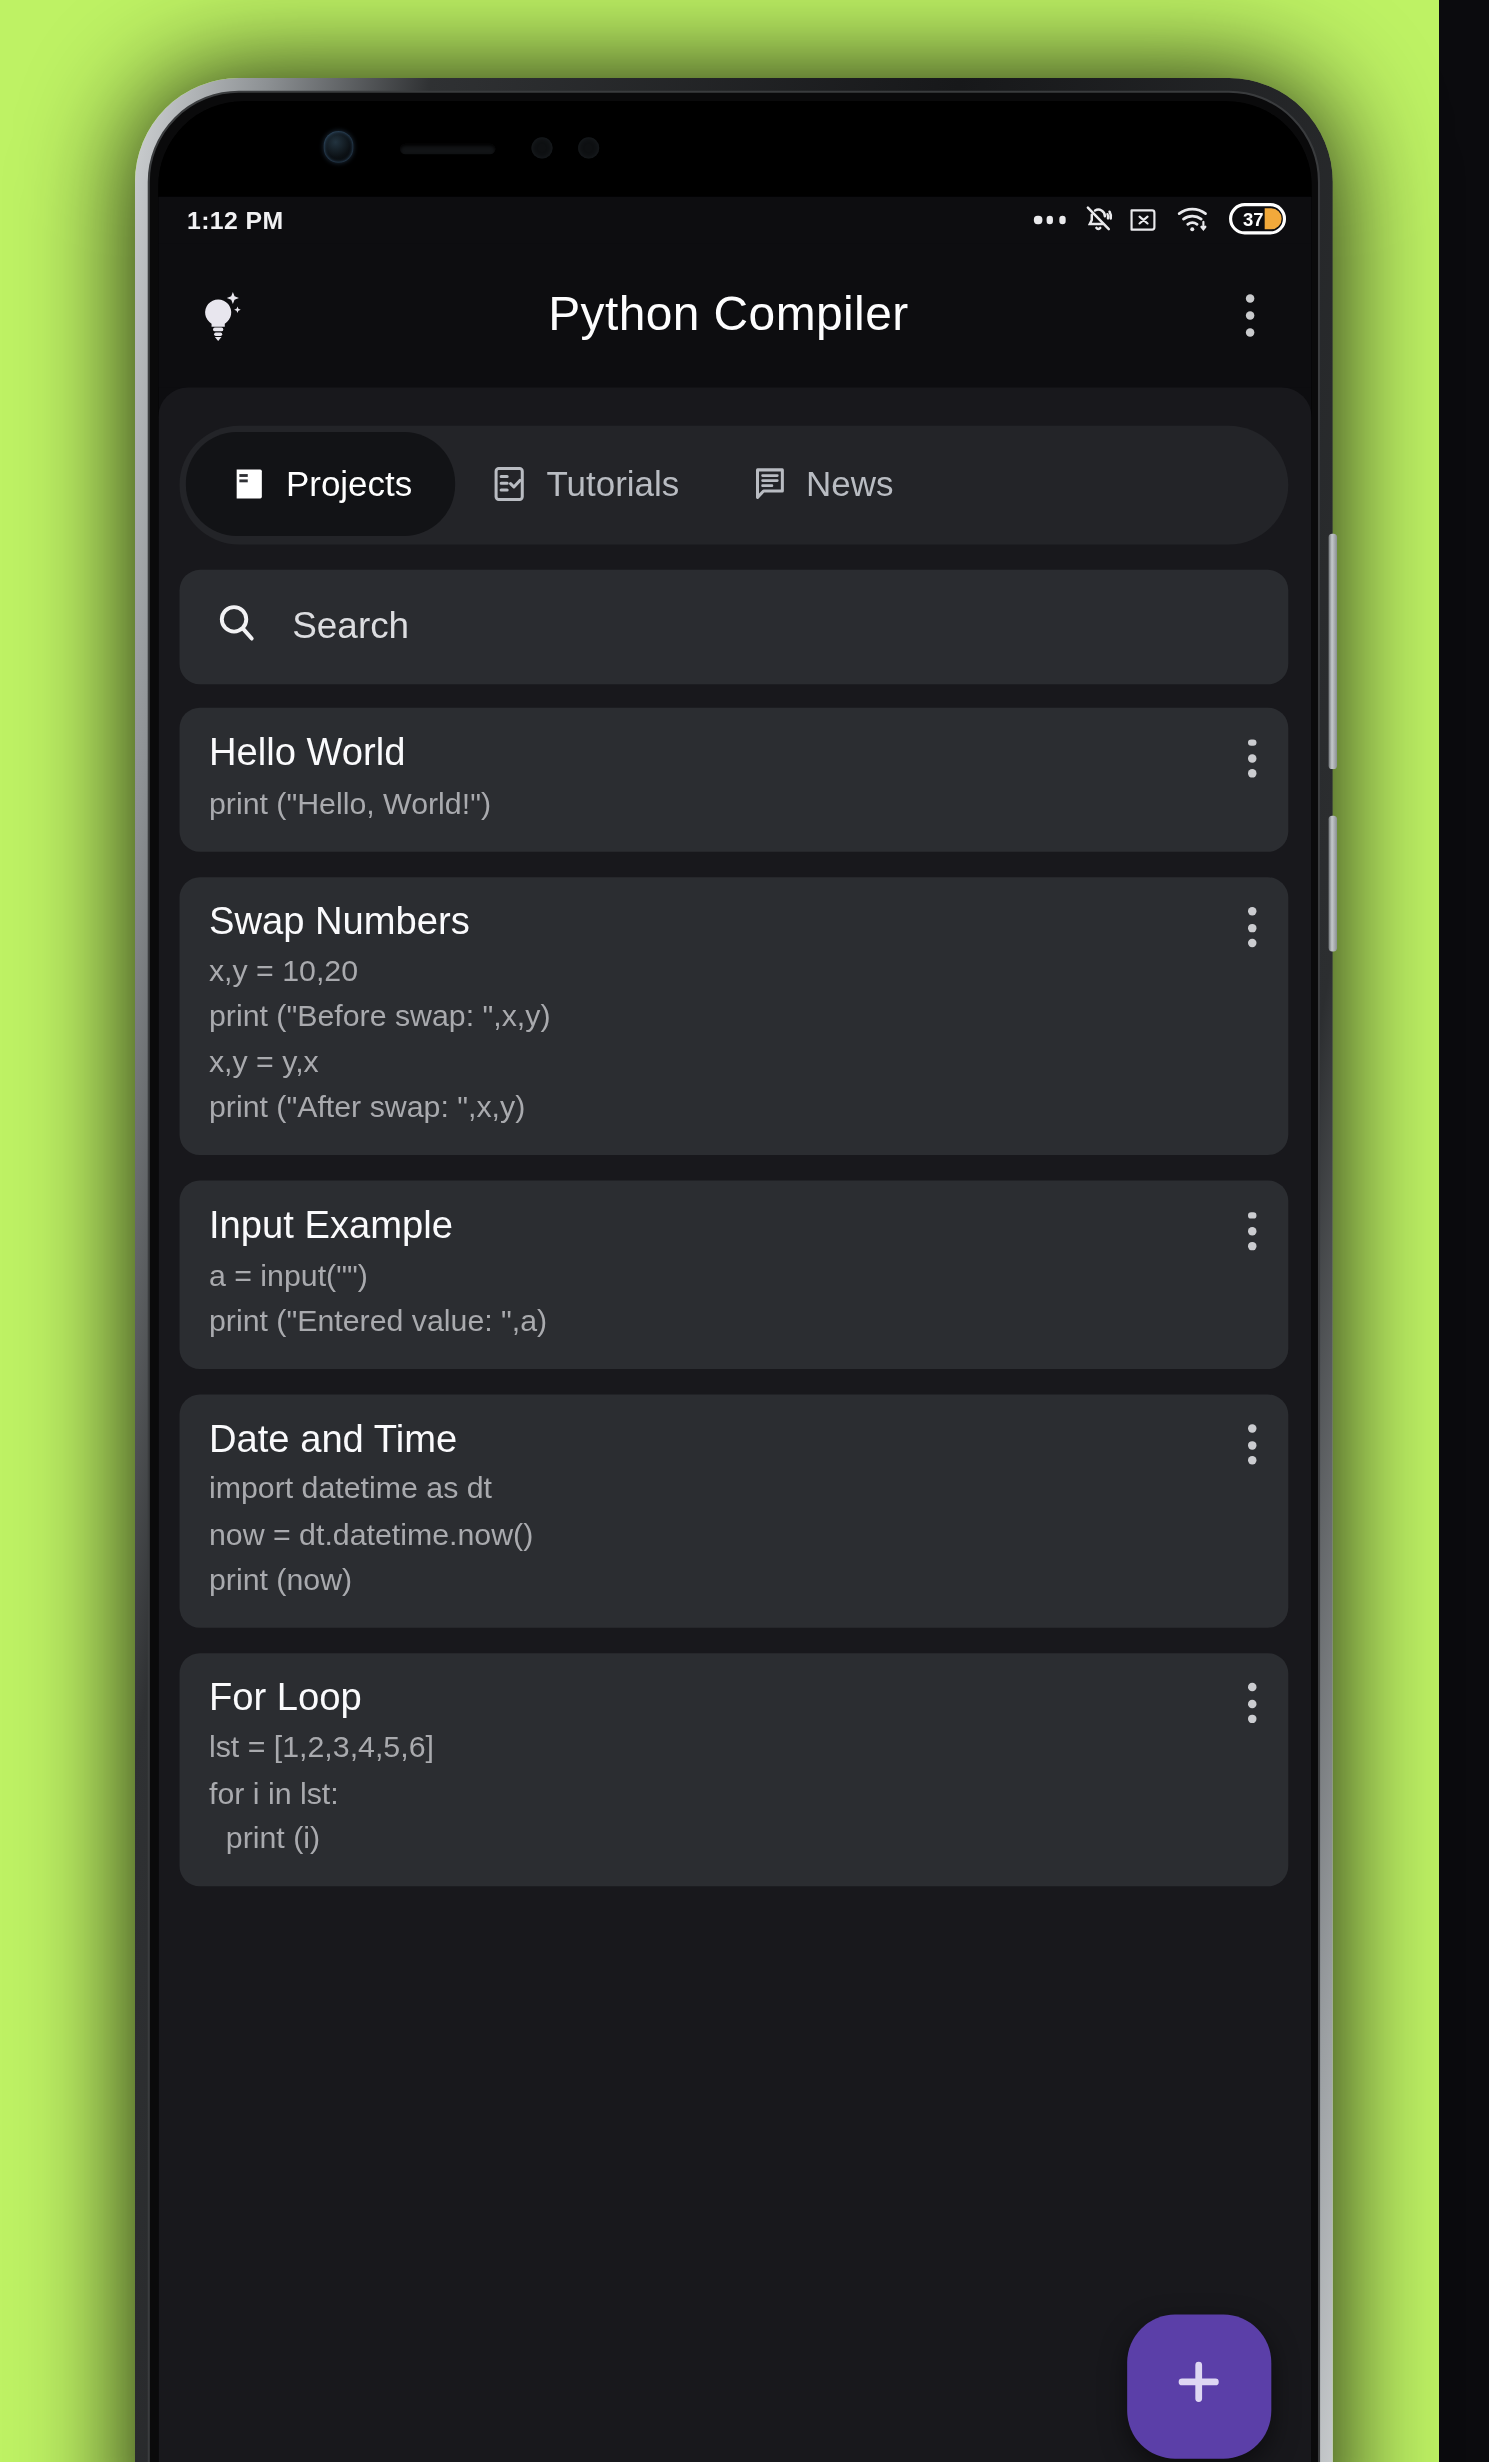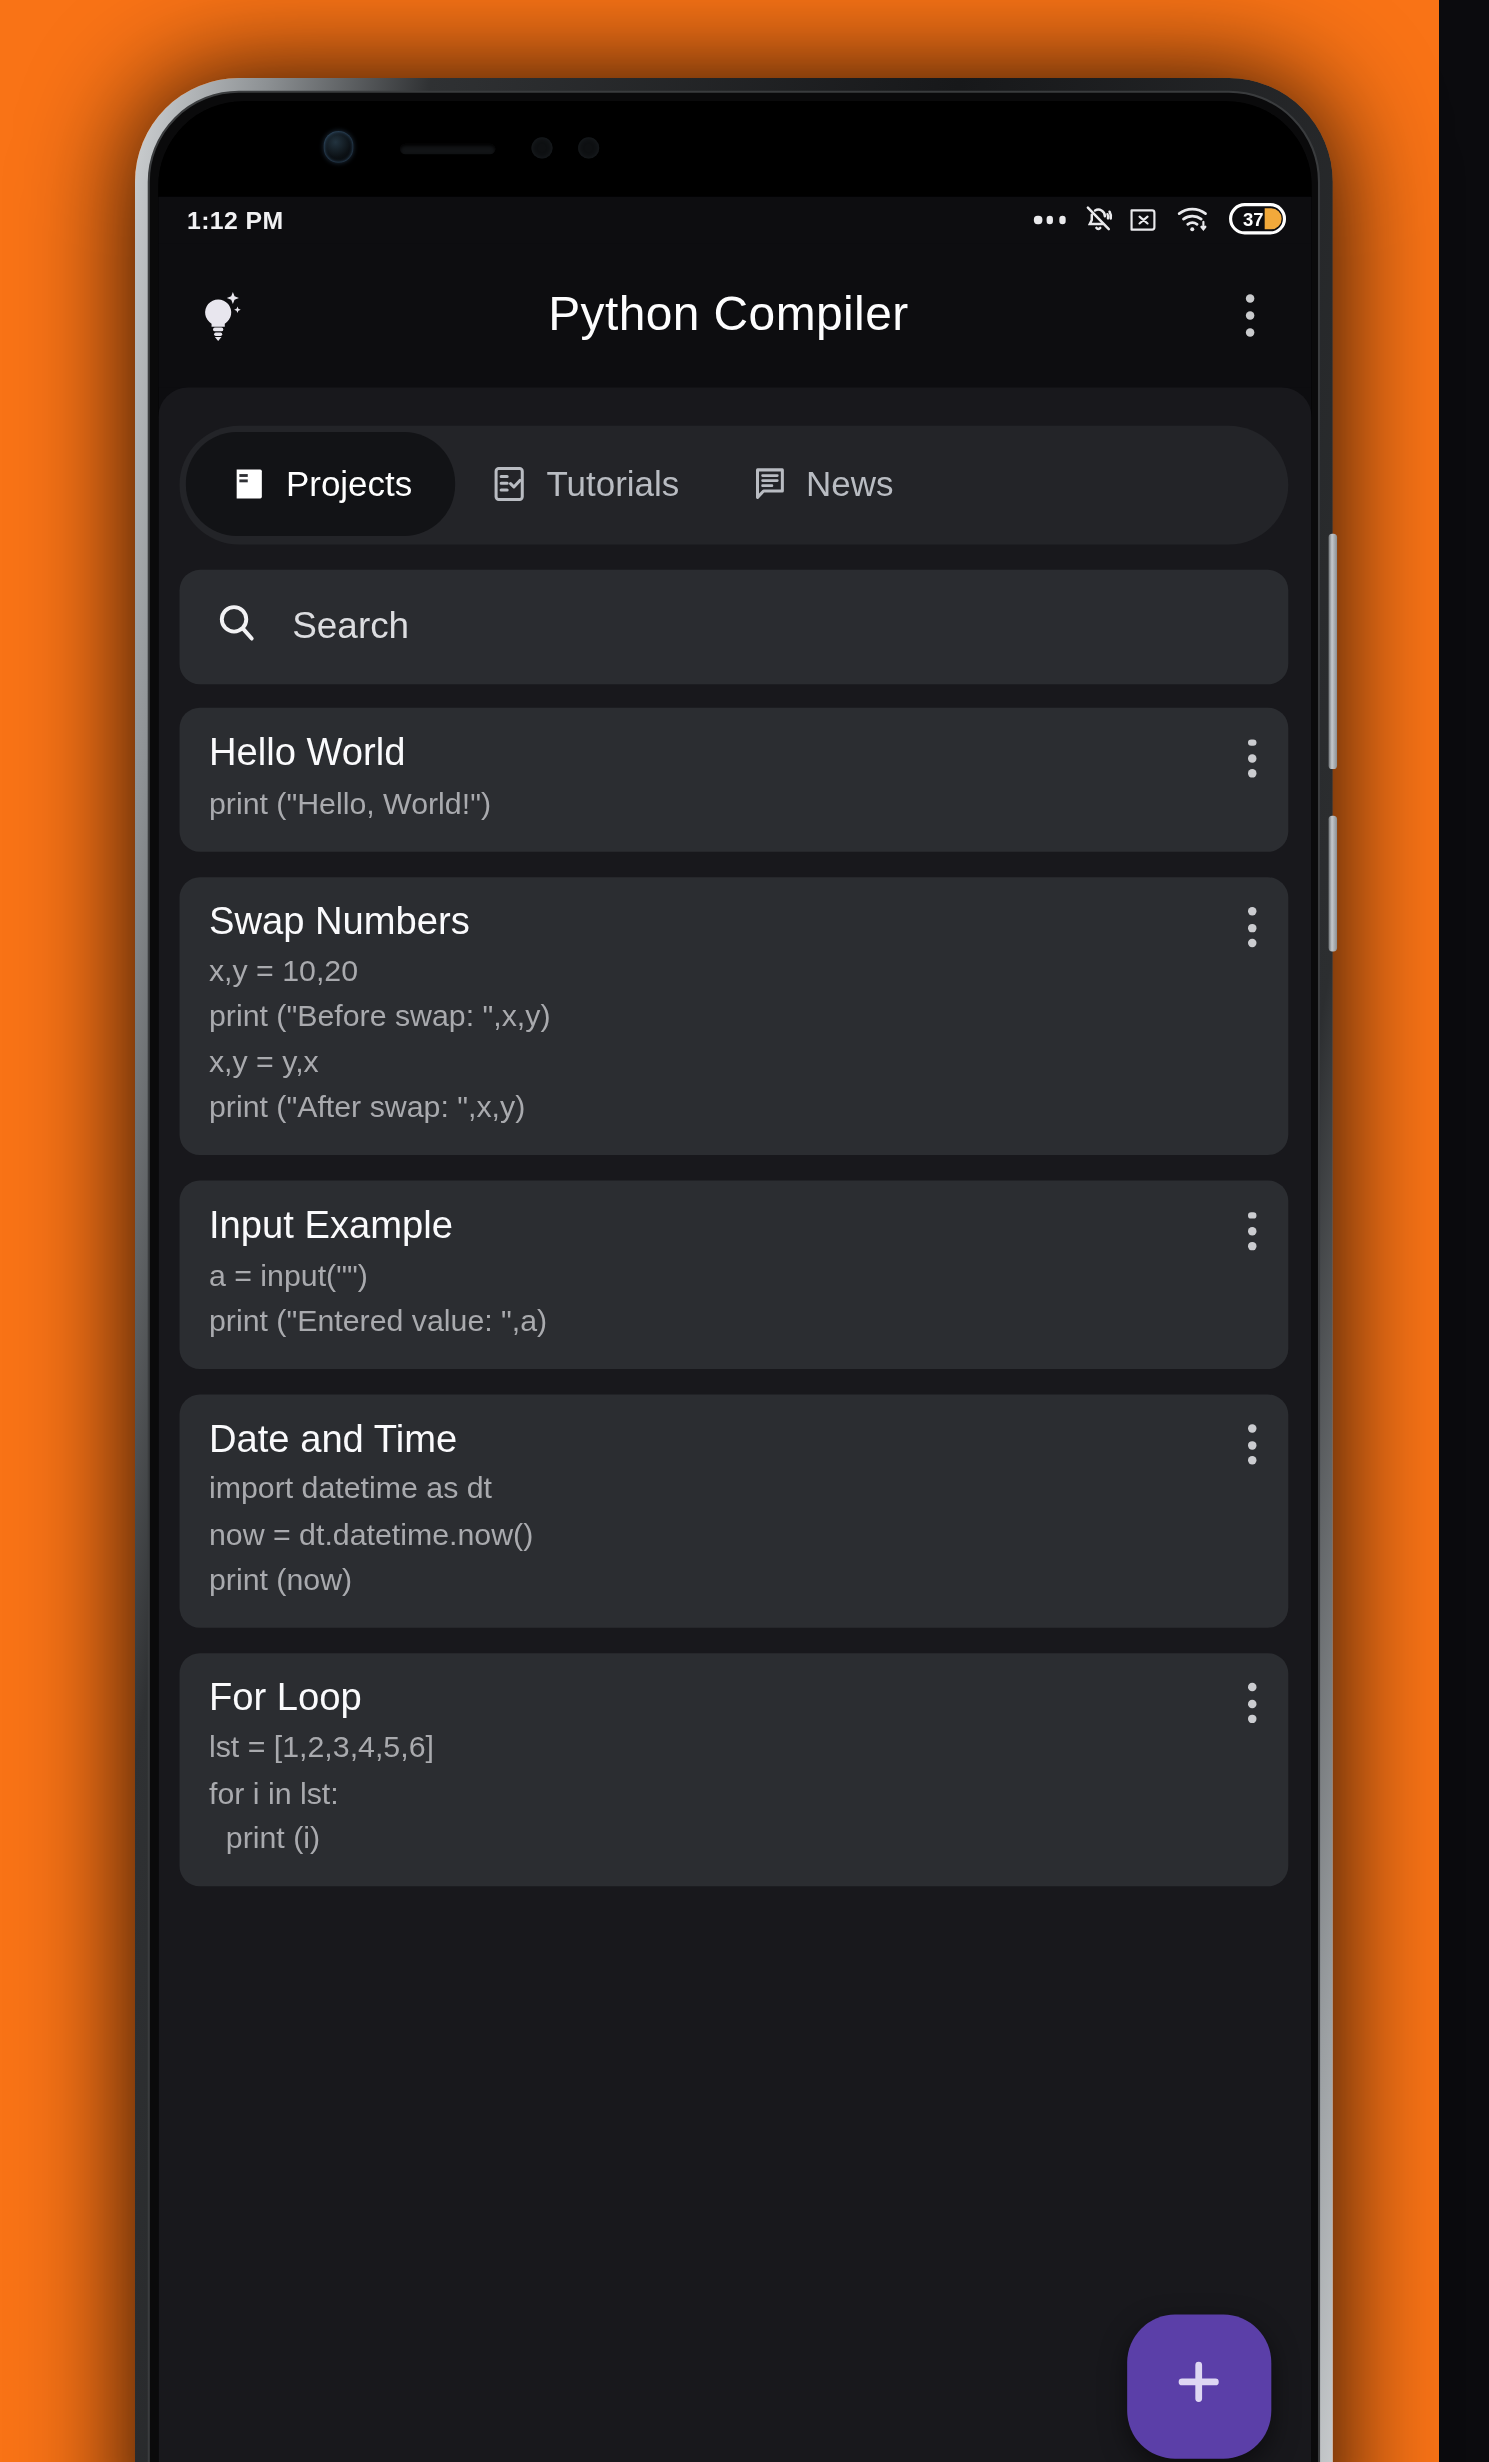--- a/index.html
+++ b/index.html
@@ -7,21 +7,21 @@
     width:1489px; height:2462px;
     background:#0b0b0e;
     font-family:"Liberation Sans", sans-serif;
     overflow:hidden;
   }
 
   
   #page {
     position:relative;
     width:1439px; height:2462px;
-    background:#f97316;
+    background:#bef264;
   }
 
   
   #device {
     position:absolute;
     left:135px; top:78px;
     width:565px; height:1206px;
     border-radius:49px;
     background:linear-gradient(100deg,#cfd2d4 0%,#8d9194 8%,#2f3133 18%,#17181a 50%,#2c2e30 82%,#9a9ea1 93%,#d7dadc 100%);
     box-shadow:0 0 52px rgba(0,0,0,.9);

